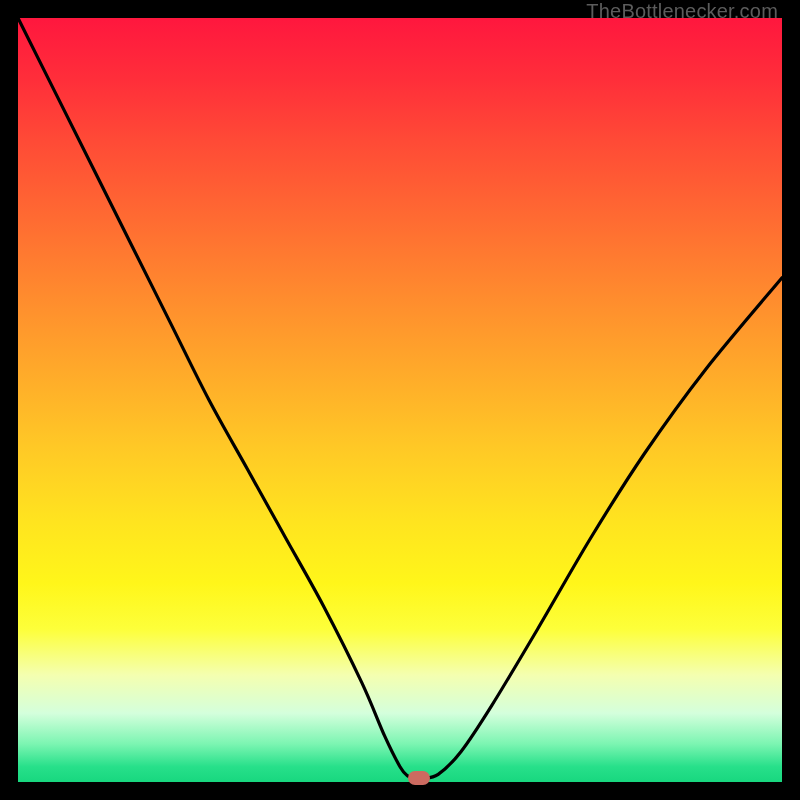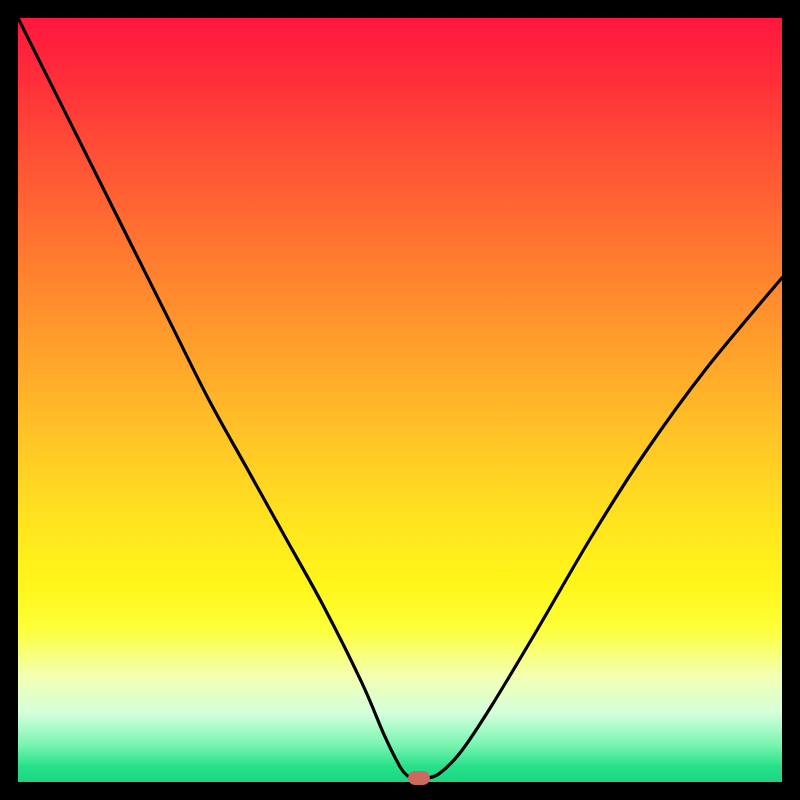--- a/index.html
+++ b/index.html
@@ -74,20 +74,21 @@
     border-radius: 7px;
     background: #cc6a60;
     transform: translate(-50%, -50%);
   }
 </style>
 </head>
 <body>
 
 <div class="outer">
 
+  <div class="watermark">TheBottlenecker.com</div>
 
   <div class="plot-area">
 
     <svg class="curve" viewBox="0 0 764 764">
       <path d="M 0 0 C 6.366666666666667 12.733333333333329, 25.46666666666667 50.93333333333332, 38.2 76.39999999999998 C 50.93333333333334 101.86666666666663, 63.66666666666667 127.33333333333327, 76.4 152.79999999999995 C 89.13333333333334 178.26666666666662, 101.86666666666666 203.73333333333338, 114.6 229.20000000000005 C 127.33333333333333 254.6666666666667, 140.06666666666666 280.1333333333334, 152.8 305.6 C 165.53333333333336 331.06666666666666, 178.26666666666668 357.8066666666667, 191 382 C 203.73333333333332 406.1933333333333, 216.46666666666667 427.84, 229.2 450.76 C 241.9333333333333 473.68, 254.66666666666663 496.59999999999997, 267.4 519.52 C 280.1333333333333 542.4399999999999, 292.8666666666667 564.0866666666666, 305.6 588.28 C 318.33333333333337 612.4733333333334, 333.61333333333334 643.0333333333333, 343.8 664.68 C 353.9866666666667 686.3266666666666, 360.3533333333333 704.1533333333333, 366.71999999999997 718.16 C 373.08666666666664 732.1666666666666, 378.18 742.0986666666666, 382 748.72 C 385.82 755.3413333333334, 387.0933333333333 755.9780000000001, 389.64 757.888 C 392.18666666666667 759.798, 394.73333333333335 759.798, 397.28000000000003 760.18 C 399.8266666666667 760.5619999999999, 401.1 760.8166666666666, 404.92 760.18 C 408.74 759.5433333333333, 413.83333333333337 760.8166666666666, 420.20000000000005 756.36 C 426.5666666666667 751.9033333333334, 434.2066666666666 744.9000000000001, 443.11999999999995 733.44 C 452.0333333333333 721.98, 460.94666666666666 707.9733333333334, 473.68 687.6 C 486.41333333333336 667.2266666666667, 502.96666666666664 639.2133333333334, 519.52 611.2 C 536.0733333333333 583.1866666666667, 555.1733333333333 548.8066666666666, 573 519.52 C 590.8266666666667 490.2333333333333, 607.38 463.49333333333334, 626.48 435.48 C 645.58 407.4666666666667, 664.6800000000001 380.7266666666667, 687.6 351.44 C 710.52 322.1533333333333, 751.2666666666667 275.03999999999996, 764 259.76" stroke="#000000"></path>
     </svg>
 
     <div class="marker" style="left: 401.1px; top: 760.18px; background: rgb(204, 106, 96);"></div>
   </div>
 </div>

